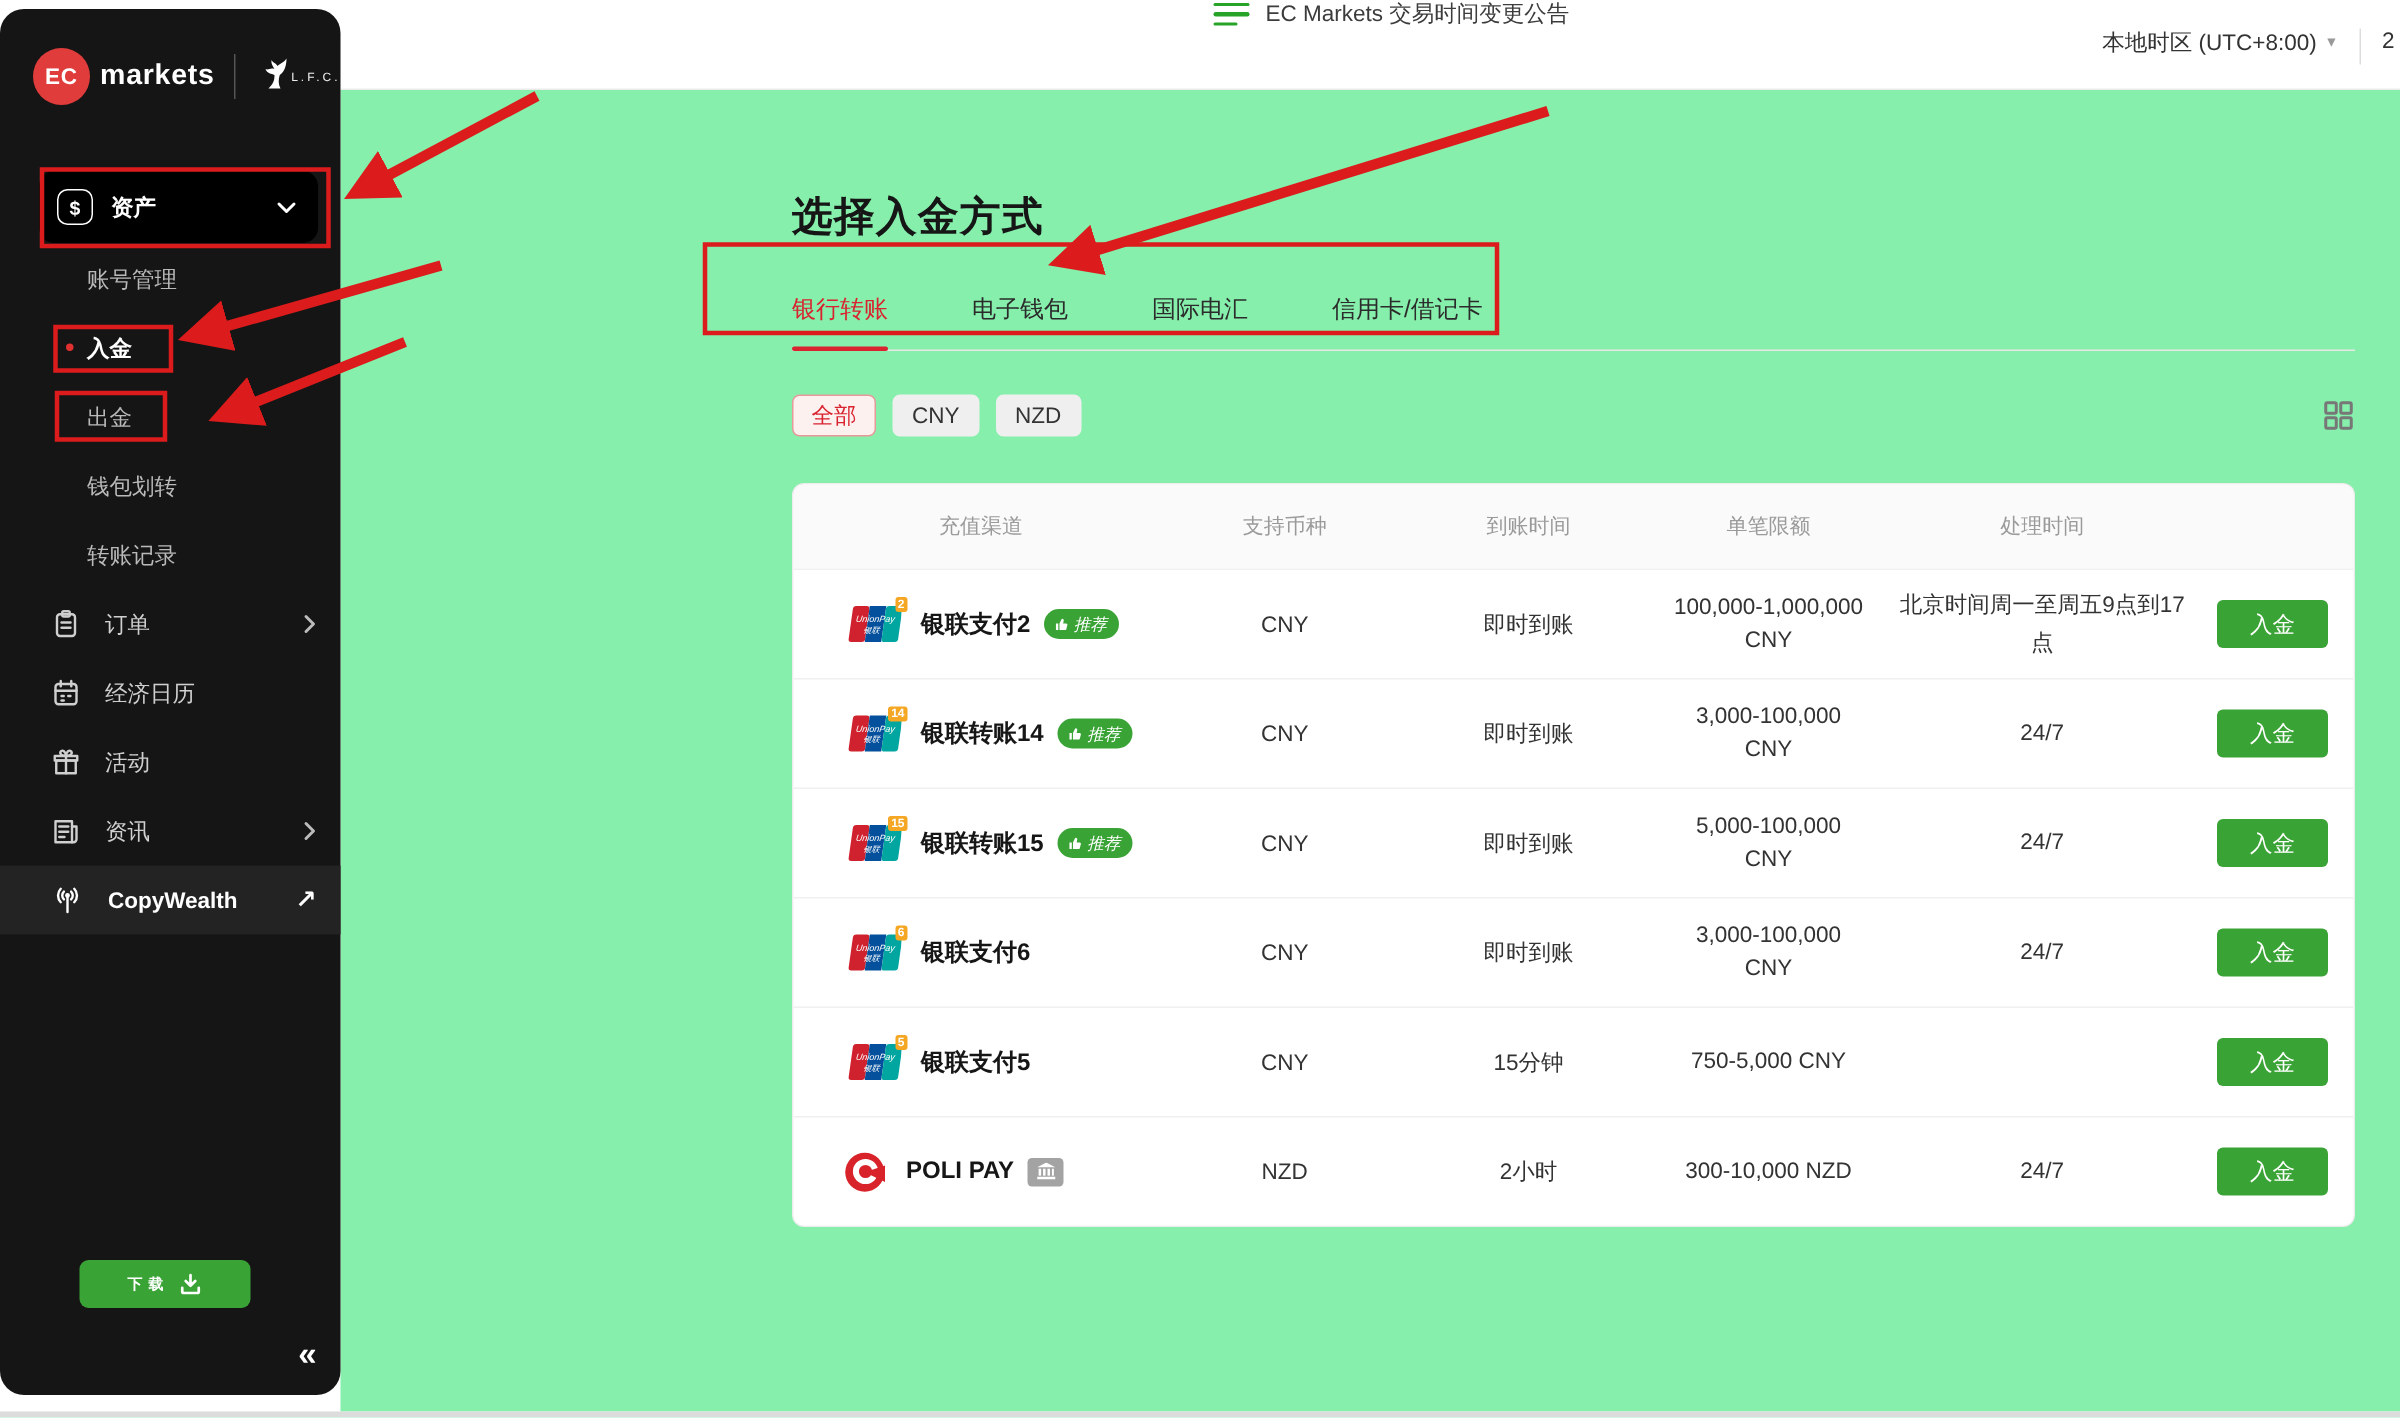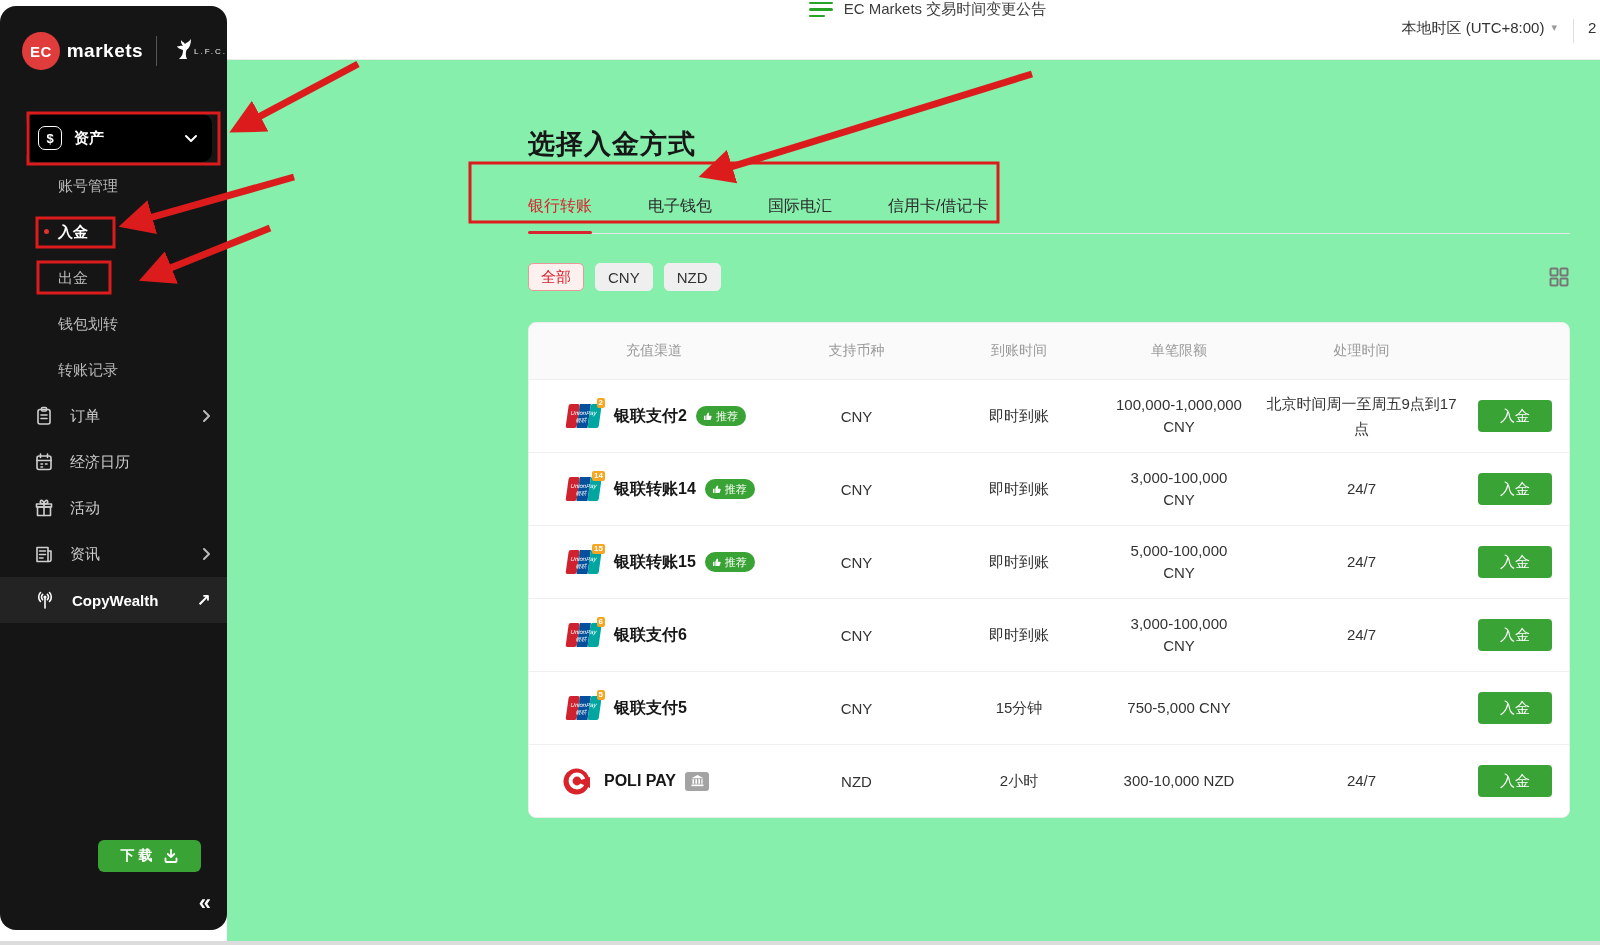--- a/index.html
+++ b/index.html
@@ -25,21 +25,21 @@
   .sub-item.active { color:#fff; font-weight:bold; }
   .sub-item.active .dot { position:absolute; left:44px; top:50%; margin-top:-3px; width:5px; height:5px; border-radius:50%; background:#e03030; }
 
   .menu-item { height:46px; display:flex; align-items:center; padding:0 16px 0 34px; color:#cfcfcf; font-size:15px; cursor:pointer; }
   .menu-item .mlabel { margin-left:16px; flex:1; }
   .menu-item.highlight { background:#232323; color:#fff; font-weight:bold; }
   .sic { stroke:#cfcfcf; fill:none; stroke-width:1.6; stroke-linecap:round; stroke-linejoin:round; }
   .chev { stroke:#bbb; fill:none; stroke-width:2; stroke-linecap:round; stroke-linejoin:round; }
   .ext-arrow { font-size:17px; color:#fff; }
 
-  .dl-btn { position:absolute; left:53px; top:834px; width:103px; height:32px; background:#3aa335; border:none; border-radius:6px; color:#fff; font-size:14px; font-weight:bold; letter-spacing:4px; display:flex; align-items:center; justify-content:center; gap:6px; cursor:pointer; font-family:inherit;margin-left:45px; }
+  .dl-btn { position:absolute; left:53px; top:834px; width:114px; height:32px; background:#3aa335; border:none; border-radius:6px; color:#fff; font-size:10px; font-weight:bold; letter-spacing:4px; display:flex; align-items:center; justify-content:center; gap:6px; cursor:pointer; font-family:inherit; }
   .collapse { position:absolute; right:16px; bottom:16px; color:#fff; font-size:22px; font-weight:bold; cursor:pointer; line-height:1; }
 
   
   .topbar { position:absolute; left:227px; right:0; top:0; height:60px; background:#fff; border-bottom:1px solid #ebebeb; display:flex; align-items:center; z-index:1;flex-direction:column; }
   .announce { display:flex; align-items:center; margin-left:28px; cursor:pointer; }
   .ham { display:flex; flex-direction:column; gap:4px; margin-right:11px; }
   .ham i { display:block; height:2.6px; background:#27a327; border-radius:2px; }
   .ham i:nth-child(1){width:24px;} .ham i:nth-child(2){width:24px;} .ham i:nth-child(3){width:16px;}
   .announce-text { font-size:15px; color:#3c3c3c; }
   .tz-wrap { margin-left:auto; display:flex; align-items:flex-start; }
@@ -72,21 +72,21 @@
   .c1 { width:250px; justify-content:flex-start; text-align:left; padding-left:34px; }
   .t-head .c1 { justify-content:center; padding-left:0; }
   .c2 { width:155px; } .c3 { width:170px; } .c4 { width:150px; } .c5 { width:215px; }
   .c6 { flex:1; justify-content:flex-end; padding-right:17px; }
   .cell .val { font-size:15px; color:#333; }
   .c4 .val { display:inline-block; max-width:128px; line-height:1.5; }
   .c5 .val { display:inline-block; max-width:198px; line-height:1.7; }
   .chan-name { font-size:16px; font-weight:bold; color:#161616; margin-left:13px; white-space:nowrap; }
   .pay-icon { position:relative; width:38px; height:26px; flex:0 0 38px; }
   .icon-badge { position:absolute; top:-5px; right:-4px; background:#f5a623; color:#fff; font-size:8px; line-height:10px; padding:0 2px; border-radius:2px; font-weight:bold; }
-  .rec-badge { margin-left:9px; height:20px; background:#3aa335; border-radius:10px; color:#fff; font-size:11px; display:flex; align-items:center; padding:0 8px 0 6px; gap:3px; }
+  .rec-badge { margin-left:9px; height:20px; background:#3aa335; border-radius:10px; color:#fff; font-size:11px; display:flex; align-items:center; padding:0 8px 0 6px; gap:3px;font-style:italic; }
   .bank-badge { margin-left:9px; width:24px; height:19px; background:#a3a3a3; border-radius:3px; display:flex; align-items:center; justify-content:center; }
   .deposit-btn { width:74px; height:32px; background:#3aa335; border:none; border-radius:4px; color:#fff; font-size:15px; cursor:pointer; font-family:inherit; }
 
   .bottom-strip { position:absolute; left:0; right:0; bottom:0; height:4px; background:#dcdcdc; }
 
   
   .annot { position:absolute; left:0; top:0; z-index:10; pointer-events:none; }
 </style>
 </head>
 <body>

